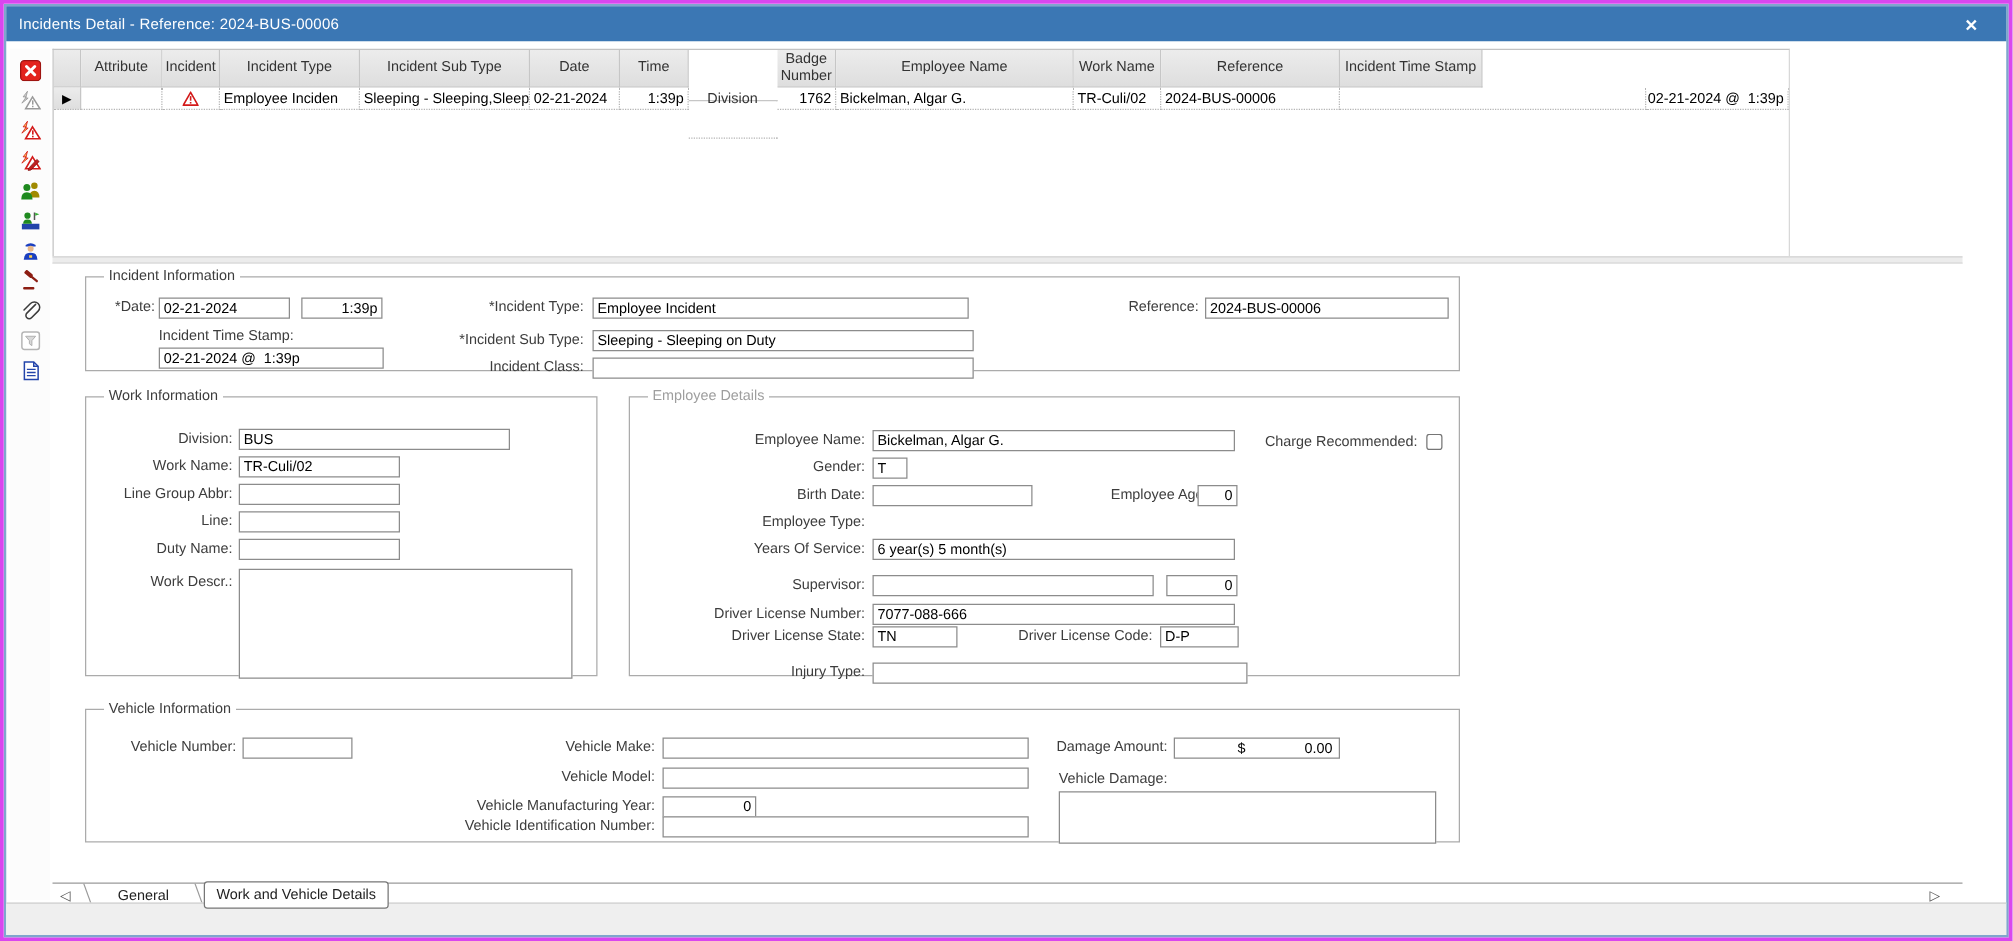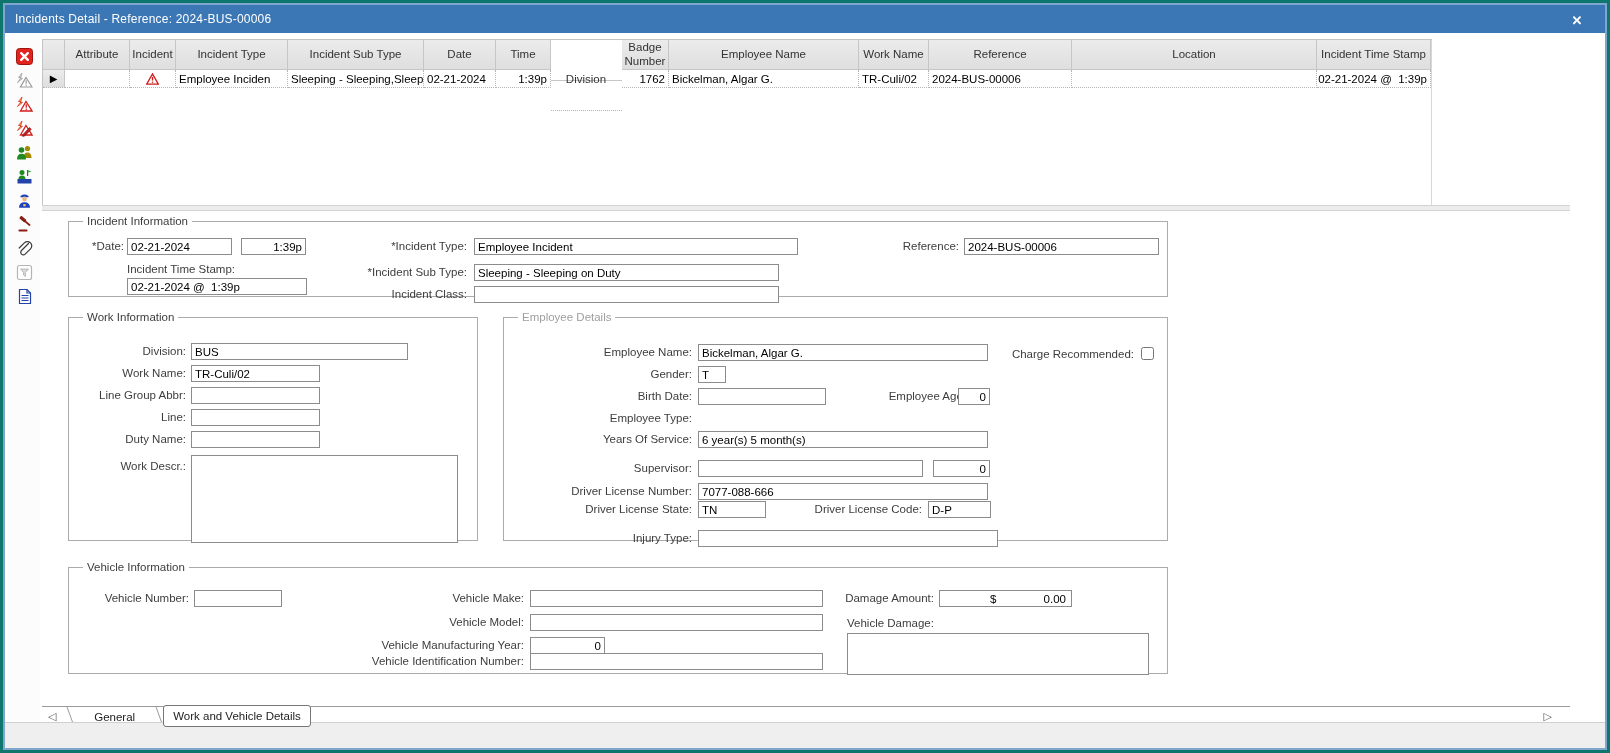--- a/index.html
+++ b/index.html
@@ -1,19 +1,19 @@
 <!DOCTYPE html>
 <html><head>
 <meta charset="utf-8">
 <style>
   * { margin:0; padding:0; box-sizing:border-box; }
   html,body { width:1610px; height:753px; background:#cfd8e2; font-family:"Liberation Sans", sans-serif; }
   .window {
     position:absolute; left:0; top:0; width:1610px; height:753px;
-    background:#ffffff; border:3px solid #0f766e; box-shadow: inset 0 0 0 2px #7fa6cd;
+    background:#ffffff; border:3px solid #d946ef; box-shadow: inset 0 0 0 2px #7fa6cd;
   }
   
   .titlebar {
     position:absolute; left:2px; top:2px; right:2px; height:28px;
     background:#3b77b4; color:#fff; display:flex; align-items:center;
   }
   .titlebar .title { font-size:12px; padding-left:10px; letter-spacing:.2px; }
   .titlebar .close {
     position:absolute; right:18px; top:5px; width:20px; height:20px;
     color:#fff; font-size:13px; font-weight:bold; display:flex; align-items:center; justify-content:center; cursor:pointer;
@@ -187,21 +187,20 @@
       <div class="gh c-inc">Incident</div>
       <div class="gh c-it">Incident Type</div>
       <div class="gh c-ist">Incident Sub Type</div>
       <div class="gh c-date">Date</div>
       <div class="gh c-time">Time</div>
       <div class="gh c-div">Division</div>
       <div class="gh c-badge">Badge Number</div>
       <div class="gh c-emp">Employee Name</div>
       <div class="gh c-work">Work Name</div>
       <div class="gh c-ref">Reference</div>
-      <div class="gh c-loc">Location</div>
       <div class="gh c-its">Incident Time Stamp</div>
     </div>
     <div class="grid-row">
       <div class="row-selector sel-col">▶</div>
       <div class="gc c-attr"></div>
       <div class="gc c-inc">
         <svg width="13" height="12" viewBox="0 0 14 13">
             <path d="M7 1 L13.3 12 H0.7 Z" fill="#fff" stroke="#d31a1a" stroke-width="1.4"></path>
             <rect x="6.3" y="4.2" width="1.4" height="4" fill="#d31a1a"></rect>
             <rect x="6.3" y="9.3" width="1.4" height="1.4" fill="#d31a1a"></rect>
@@ -226,21 +225,21 @@
   <div class="form-pane">
 
     <fieldset style="left:26px; top:4px; width:1100px; height:82px;">
       <legend>Incident Information</legend>
       <span class="flabel" style="left:8px; top:13px; width:47px;">*Date:</span>
       <input class="fin" style="left: 58px; top: 11px; width: 105px;" value="02-21-2024">
       <input class="fin num" style="left: 172px; top: 11px; width: 65px;" value="1:39p">
       <span class="flabel left" style="left:58px; top:36px;">Incident Time Stamp:</span>
       <input class="fin" style="left: 58px; top: 51px; width: 180px;" value="02-21-2024 @  1:39p">
       <span class="flabel" style="left:258px; top:13px; width:140px;">*Incident Type:</span>
-      <input class="fin" style="left: 405px; top: 11px; width: 324px;" value="Employee Incident">
+      <input class="fin" style="left: 405px; top: 11px; width: 301px;" value="Employee Incident">
       <span class="flabel" style="left:258px; top:39px; width:140px;">*Incident Sub Type:</span>
       <input class="fin" style="left: 405px; top: 37px; width: 305px;" value="Sleeping - Sleeping on Duty">
       <span class="flabel" style="left:258px; top:61px; width:140px;">Incident Class:</span>
       <input class="fin" style="left: 405px; top: 59px; width: 305px;" value="">
       <span class="flabel" style="left:820px; top:13px; width:70px;">Reference:</span>
       <input class="fin" style="left: 895px; top: 11px; width: 195px;" value="2024-BUS-00006">
     </fieldset>
 
     <fieldset style="left:26px; top:100px; width:410px; height:230px;">
       <legend>Work Information</legend>

